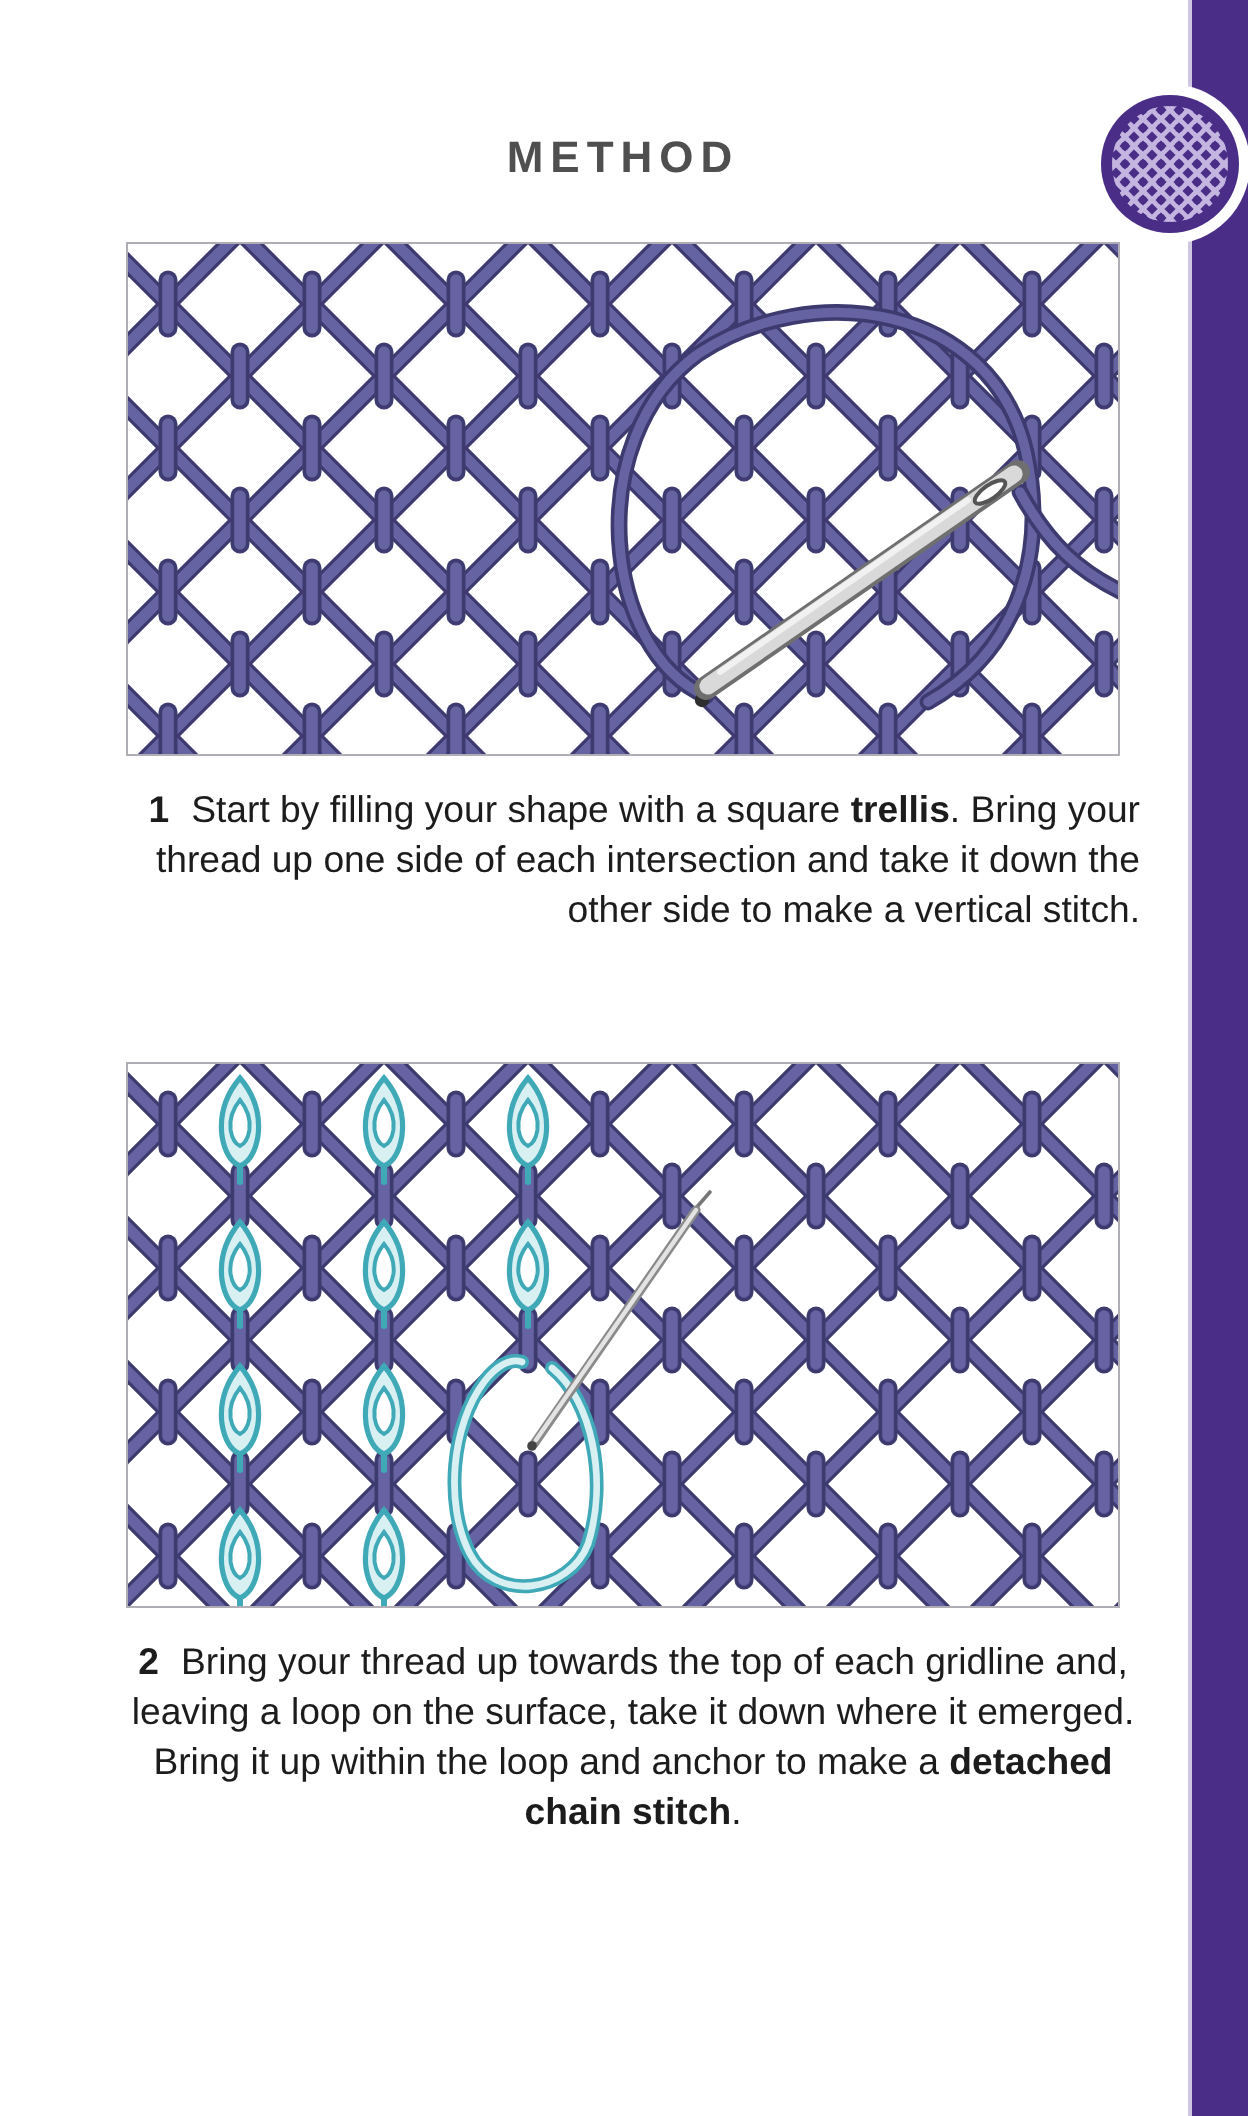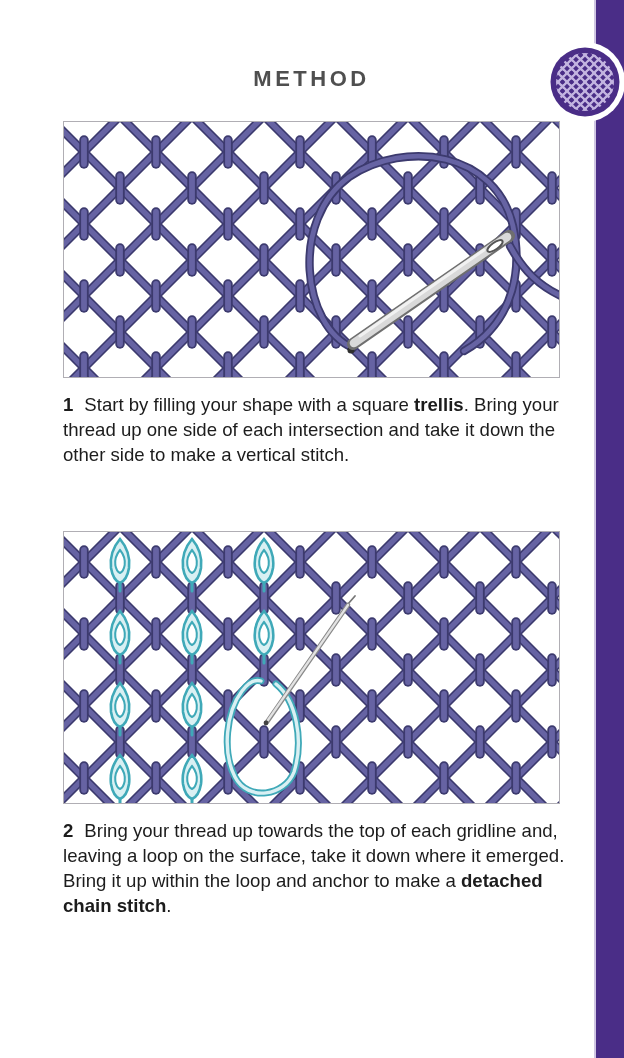--- a/index.html
+++ b/index.html
@@ -25,21 +25,21 @@
     border:1px solid #b0aeb4;box-sizing:border-box;
   }
   .figure svg{display:block;width:100%;height:100%;}
   .fig-1{top:121px;width:497px;height:257px;}
   .fig-2{top:531px;width:497px;height:273px;}
   .step{
     position:absolute;left:63px;width:507px;
     font-size:18.6px;line-height:25px;color:#1c1c1c;
   }
   .step-1{top:392px;}
-  .step-2{top:818px;}
+  .step-2{top:818px;text-align:center;}
   .step .num{font-weight:bold;margin-right:11px;}
   .step b{font-weight:bold;}
 </style>
 </head>
 <body>
 
 <div class="side-bar" style="background: rgb(74, 45, 135);"></div>
 
 <svg class="badge" viewBox="0 0 82 82" id="badge-svg">
     <circle cx="41" cy="41" r="40" fill="#ffffff"></circle>
@@ -288,21 +288,21 @@
       <path d="M 446,124 C 460,150 476,164 497,174" fill="none" stroke="#3c3a6e" stroke-width="8.4" stroke-linecap="round"></path>
       <path d="M 446,124 C 460,150 476,164 497,174" fill="none" stroke="#6663a3" stroke-width="4.8" stroke-linecap="round"></path>
       <circle cx="287" cy="228" r="3.6" fill="#2e2e2e"></circle>
       <line x1="289" y1="222" x2="445" y2="114" stroke="#6f6f6f" stroke-width="12" stroke-linecap="round"></line>
       <line x1="290" y1="221" x2="443" y2="115" stroke="#d9d9d9" stroke-width="8.6" stroke-linecap="round"></line>
       <line x1="296" y1="214" x2="420" y2="128" stroke="#f1f1f1" stroke-width="3" stroke-linecap="round"></line>
       <ellipse cx="431" cy="124" rx="9" ry="3.4" fill="#ffffff" stroke="#555555" stroke-width="2" transform="rotate(-35 431 124)"></ellipse>
     </svg>
 </div>
 
-<div class="step step-1" style="color: rgb(28, 28, 28);">
+<div class="step step-1" style="color: rgb(28, 28, 28); text-align: right;">
   <span class="num">1</span><span><span>Start by filling your shape with a square </span><b>trellis</b><span>. Bring your thread up one side of each intersection and take it down the other side to make a vertical stitch.</span></span>
 </div>
 
 <div class="figure fig-2" style="border-color: rgb(176, 174, 180);">
   <svg viewBox="0 0 495 271" id="fig2-svg">
       <line x1="-80" y1="-646" x2="620" y2="54" stroke="#3c3a6e" stroke-width="8.6" stroke-linecap="butt"></line>
       <line x1="-80" y1="-574" x2="620" y2="126" stroke="#3c3a6e" stroke-width="8.6" stroke-linecap="butt"></line>
       <line x1="-80" y1="-502" x2="620" y2="198" stroke="#3c3a6e" stroke-width="8.6" stroke-linecap="butt"></line>
       <line x1="-80" y1="-430" x2="620" y2="270" stroke="#3c3a6e" stroke-width="8.6" stroke-linecap="butt"></line>
       <line x1="-80" y1="-358" x2="620" y2="342" stroke="#3c3a6e" stroke-width="8.6" stroke-linecap="butt"></line>

